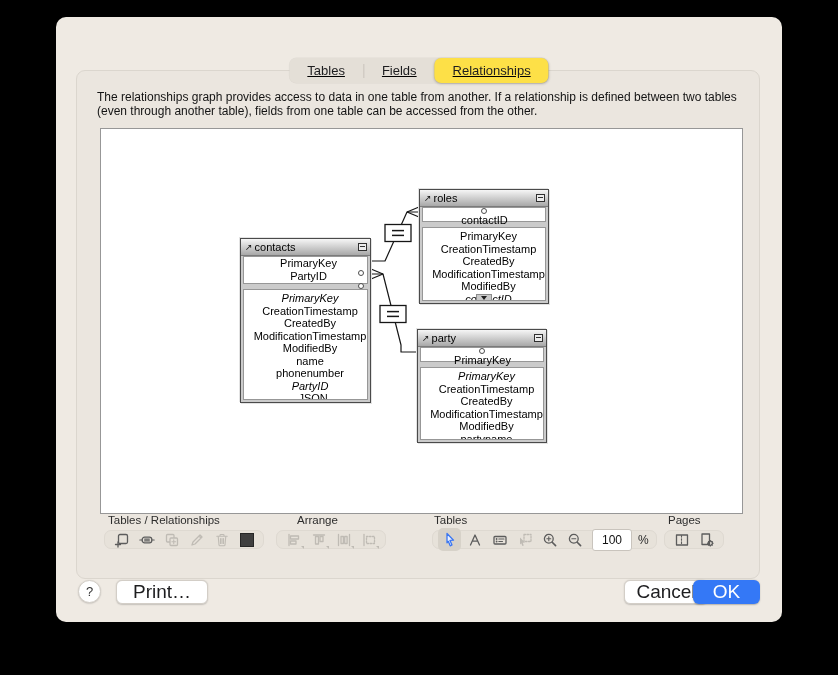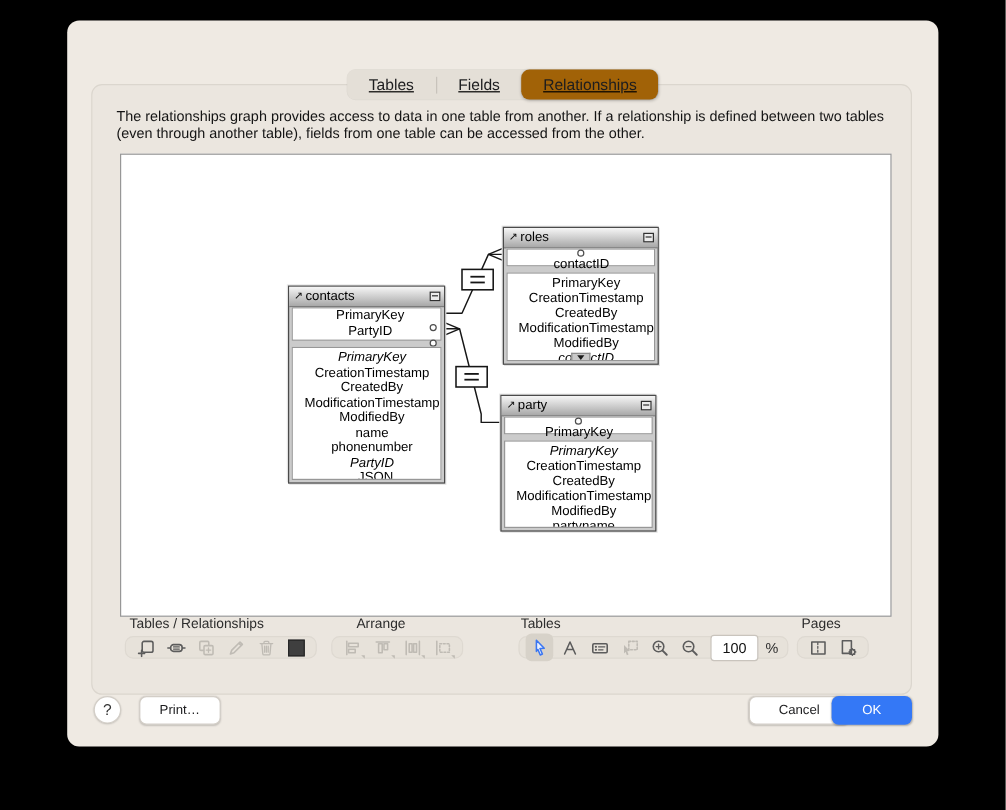--- a/index.html
+++ b/index.html
@@ -19,21 +19,21 @@
   .tl.green{background:#28c840;border:1px solid #1faf36;}
   .wtitle{font-size:13px;font-weight:700;color:#1d1d1f;}
   
   .tabs{
     position:absolute;top:41px;left:50%;transform:translateX(-50%);
     height:25px;background:#e4dfd7;border-radius:7px;display:flex;align-items:center;
     box-shadow:0 0 0 .5px rgba(0,0,0,.06);z-index:3;text-decoration:underline;
   }
   .tab{font-size:13px;color:#1d1d1f;padding:0 18px;height:25px;display:flex;align-items:center;cursor:default;}
   .tabdiv{width:1px;height:14px;background:#c8c3bb;}
-  .tab.sel{background:#a16207;border-radius:7px;box-shadow:0 1px 2.5px rgba(0,0,0,.22),0 0 0 .5px rgba(0,0,0,.05);}
+  .tab.sel{background:#fde047;border-radius:7px;box-shadow:0 1px 2.5px rgba(0,0,0,.22),0 0 0 .5px rgba(0,0,0,.05);}
   
   .panel{
     position:absolute;left:20px;top:53px;width:684px;height:509px;
     background:#ebe6df;border:1px solid #dbd6ce;border-radius:9px;box-sizing:border-box;
   }
   .desc{position:absolute;left:41px;top:74px;width:662px;font-size:12px;line-height:13.5px;color:#141414;}
   
   .canvas{position:absolute;left:44px;top:111px;width:641px;height:384px;background:#fff;border:1px solid #979797;box-sizing:content-box;}
   #connector-svg{position:absolute;left:0;top:0;}
   
@@ -81,21 +81,21 @@
   .zoominput{width:34px;height:18px;border:1px solid #c9c4bd;border-radius:3px;background:#fff;font-size:12px;font-family:"Liberation Sans",sans-serif;text-align:center;color:#111;margin-left:4px;}
   .pct{font-size:12px;color:#2c2c2c;margin:0 2px 0 4px;}
   
   .helpbtn{
     position:absolute;left:22px;top:563px;width:23px;height:23px;border-radius:50%;
     background:#fff;border:.5px solid #d3cec7;box-shadow:0 .5px 1.5px rgba(0,0,0,.18);
     font-size:13px;color:#333;display:flex;align-items:center;justify-content:center;
   }
   .pushbtn{
     position:absolute;top:563px;height:24px;border-radius:6px;background:#fff;border:.5px solid #d3cec7;
-    box-shadow:0 .5px 1.5px rgba(0,0,0,.18);font-size:11px;color:#1d1d1f;font-family:"Liberation Sans",sans-serif;
+    box-shadow:0 .5px 1.5px rgba(0,0,0,.18);font-size:19px;color:#1d1d1f;font-family:"Liberation Sans",sans-serif;
     display:flex;align-items:center;justify-content:center;padding:0 16px;box-sizing:border-box;
   }
   .printbtn{left:60px;}
   .cancelbtn{left:568px;width:84px;padding:0;}
   .okbtn{left:637px;width:67px;padding:0;background:#3478f6;border:none;color:#ffffff;box-shadow:0 .5px 1.5px rgba(0,0,0,.25);}
 </style>
 </head>
 <body>
 
 <div class="window">

